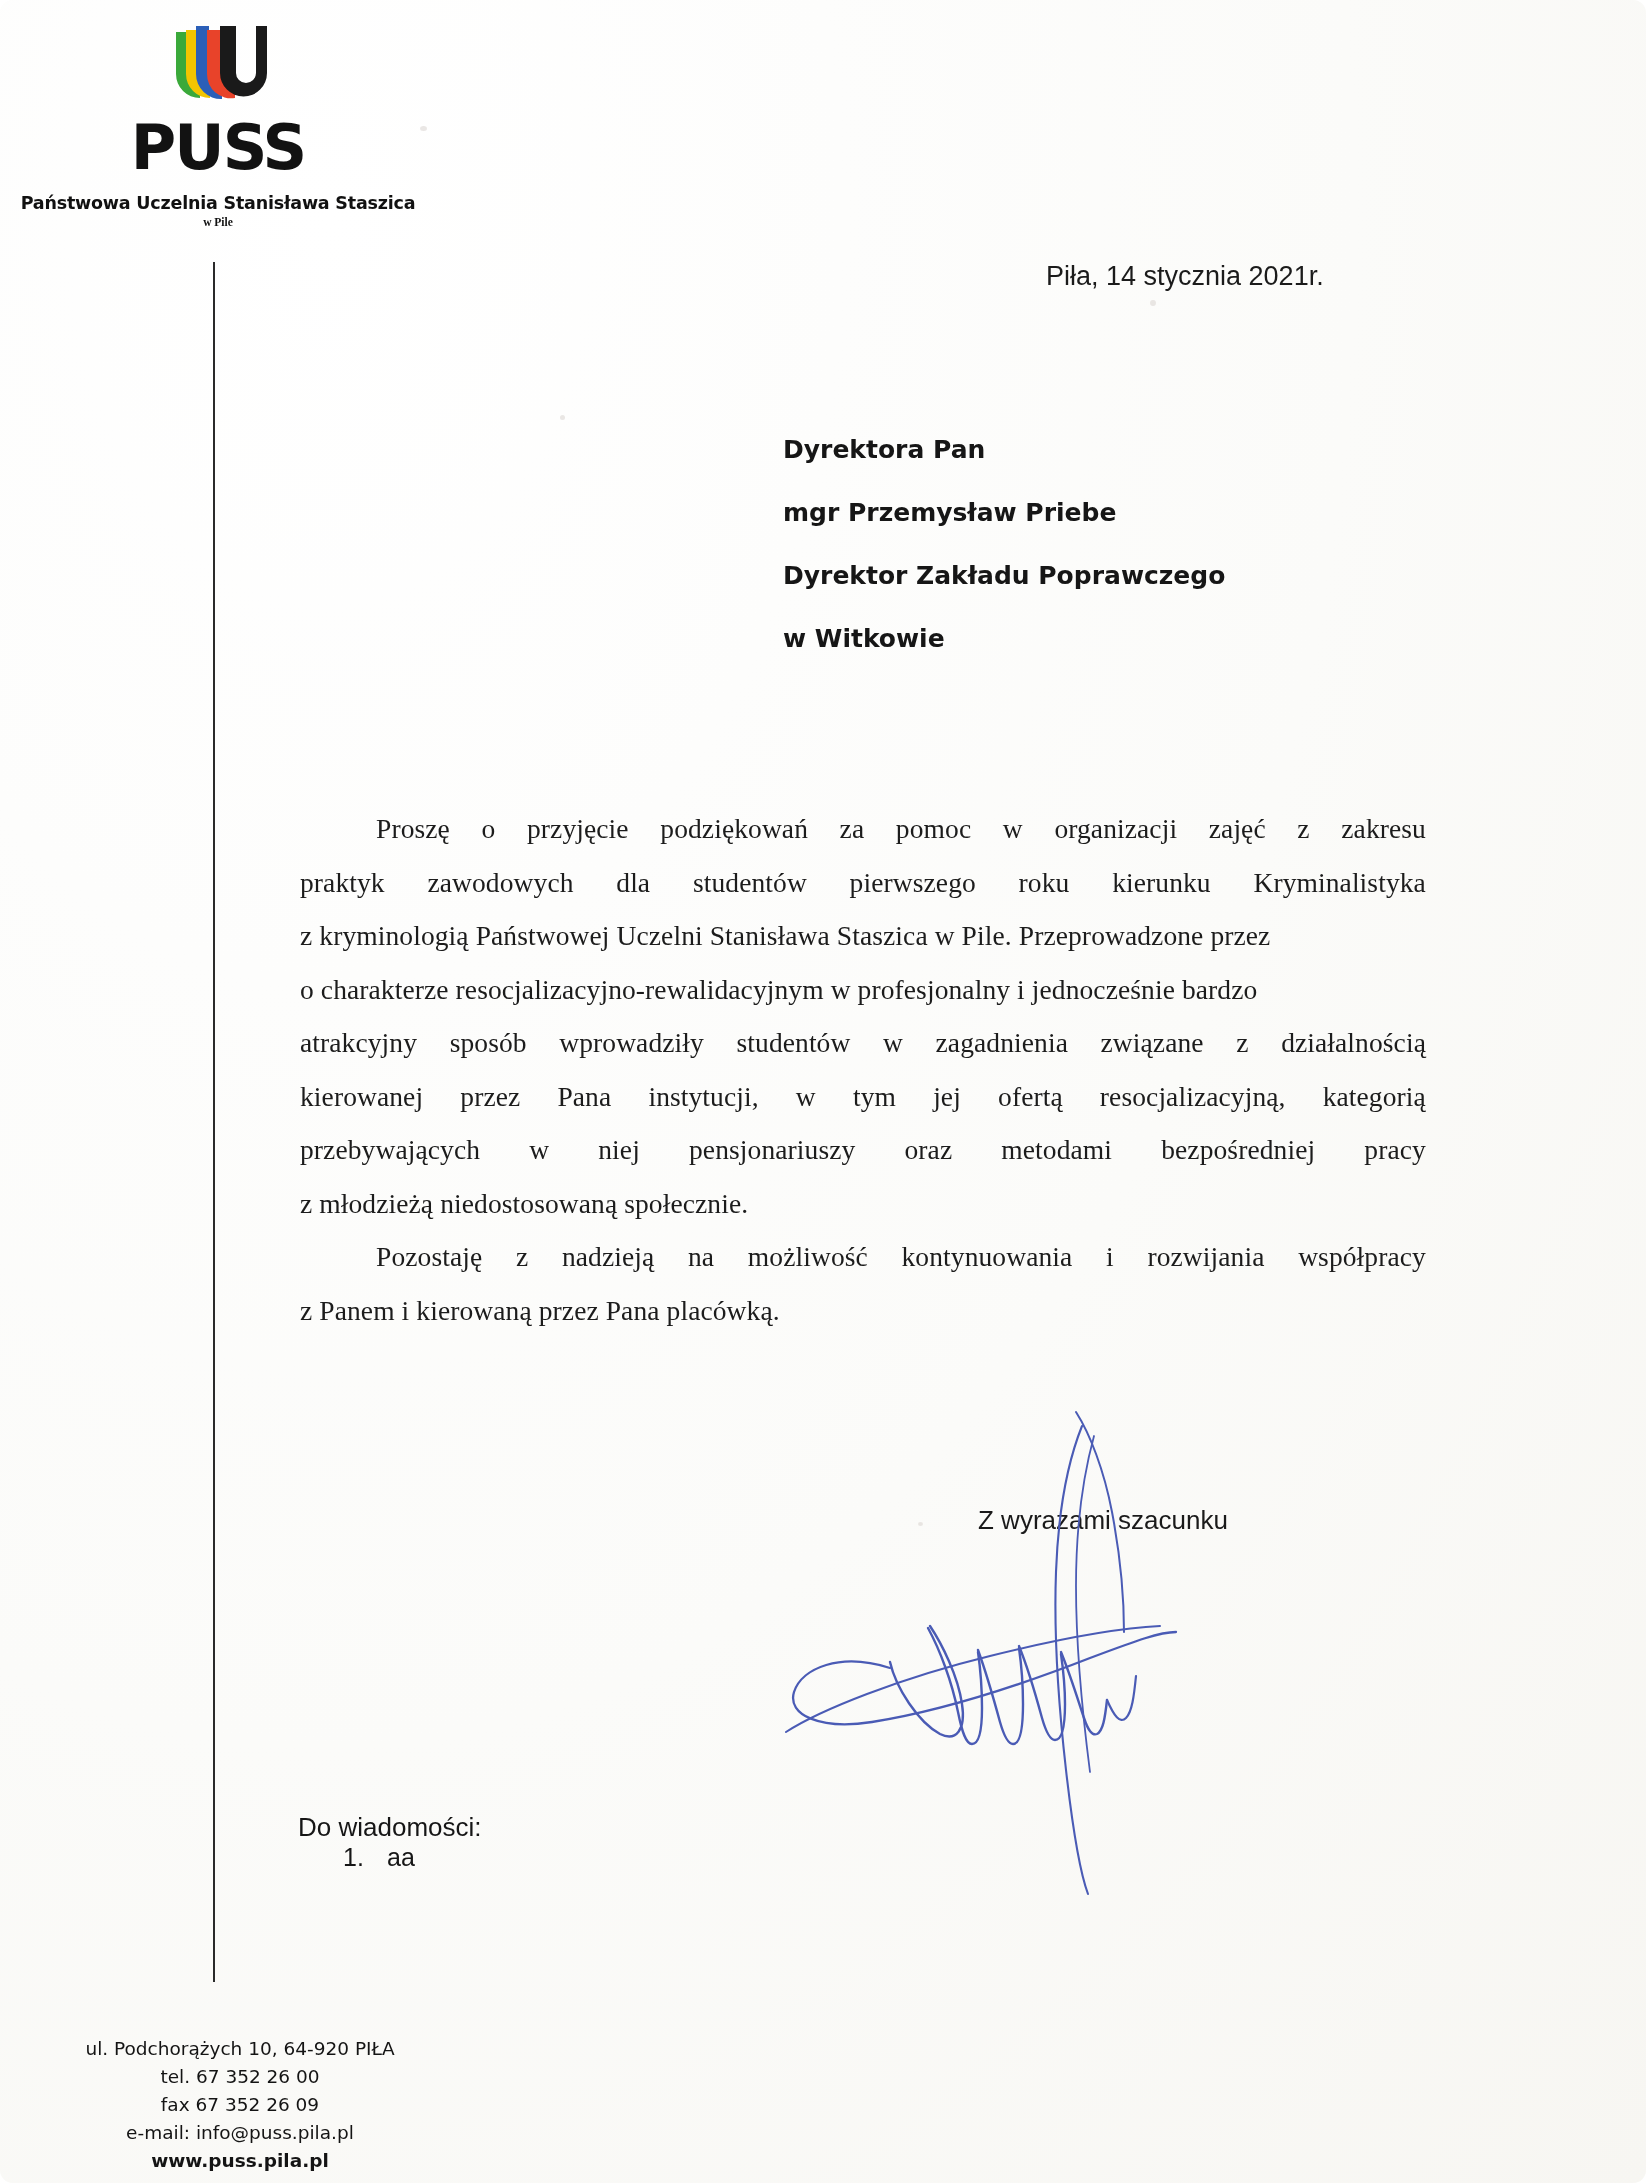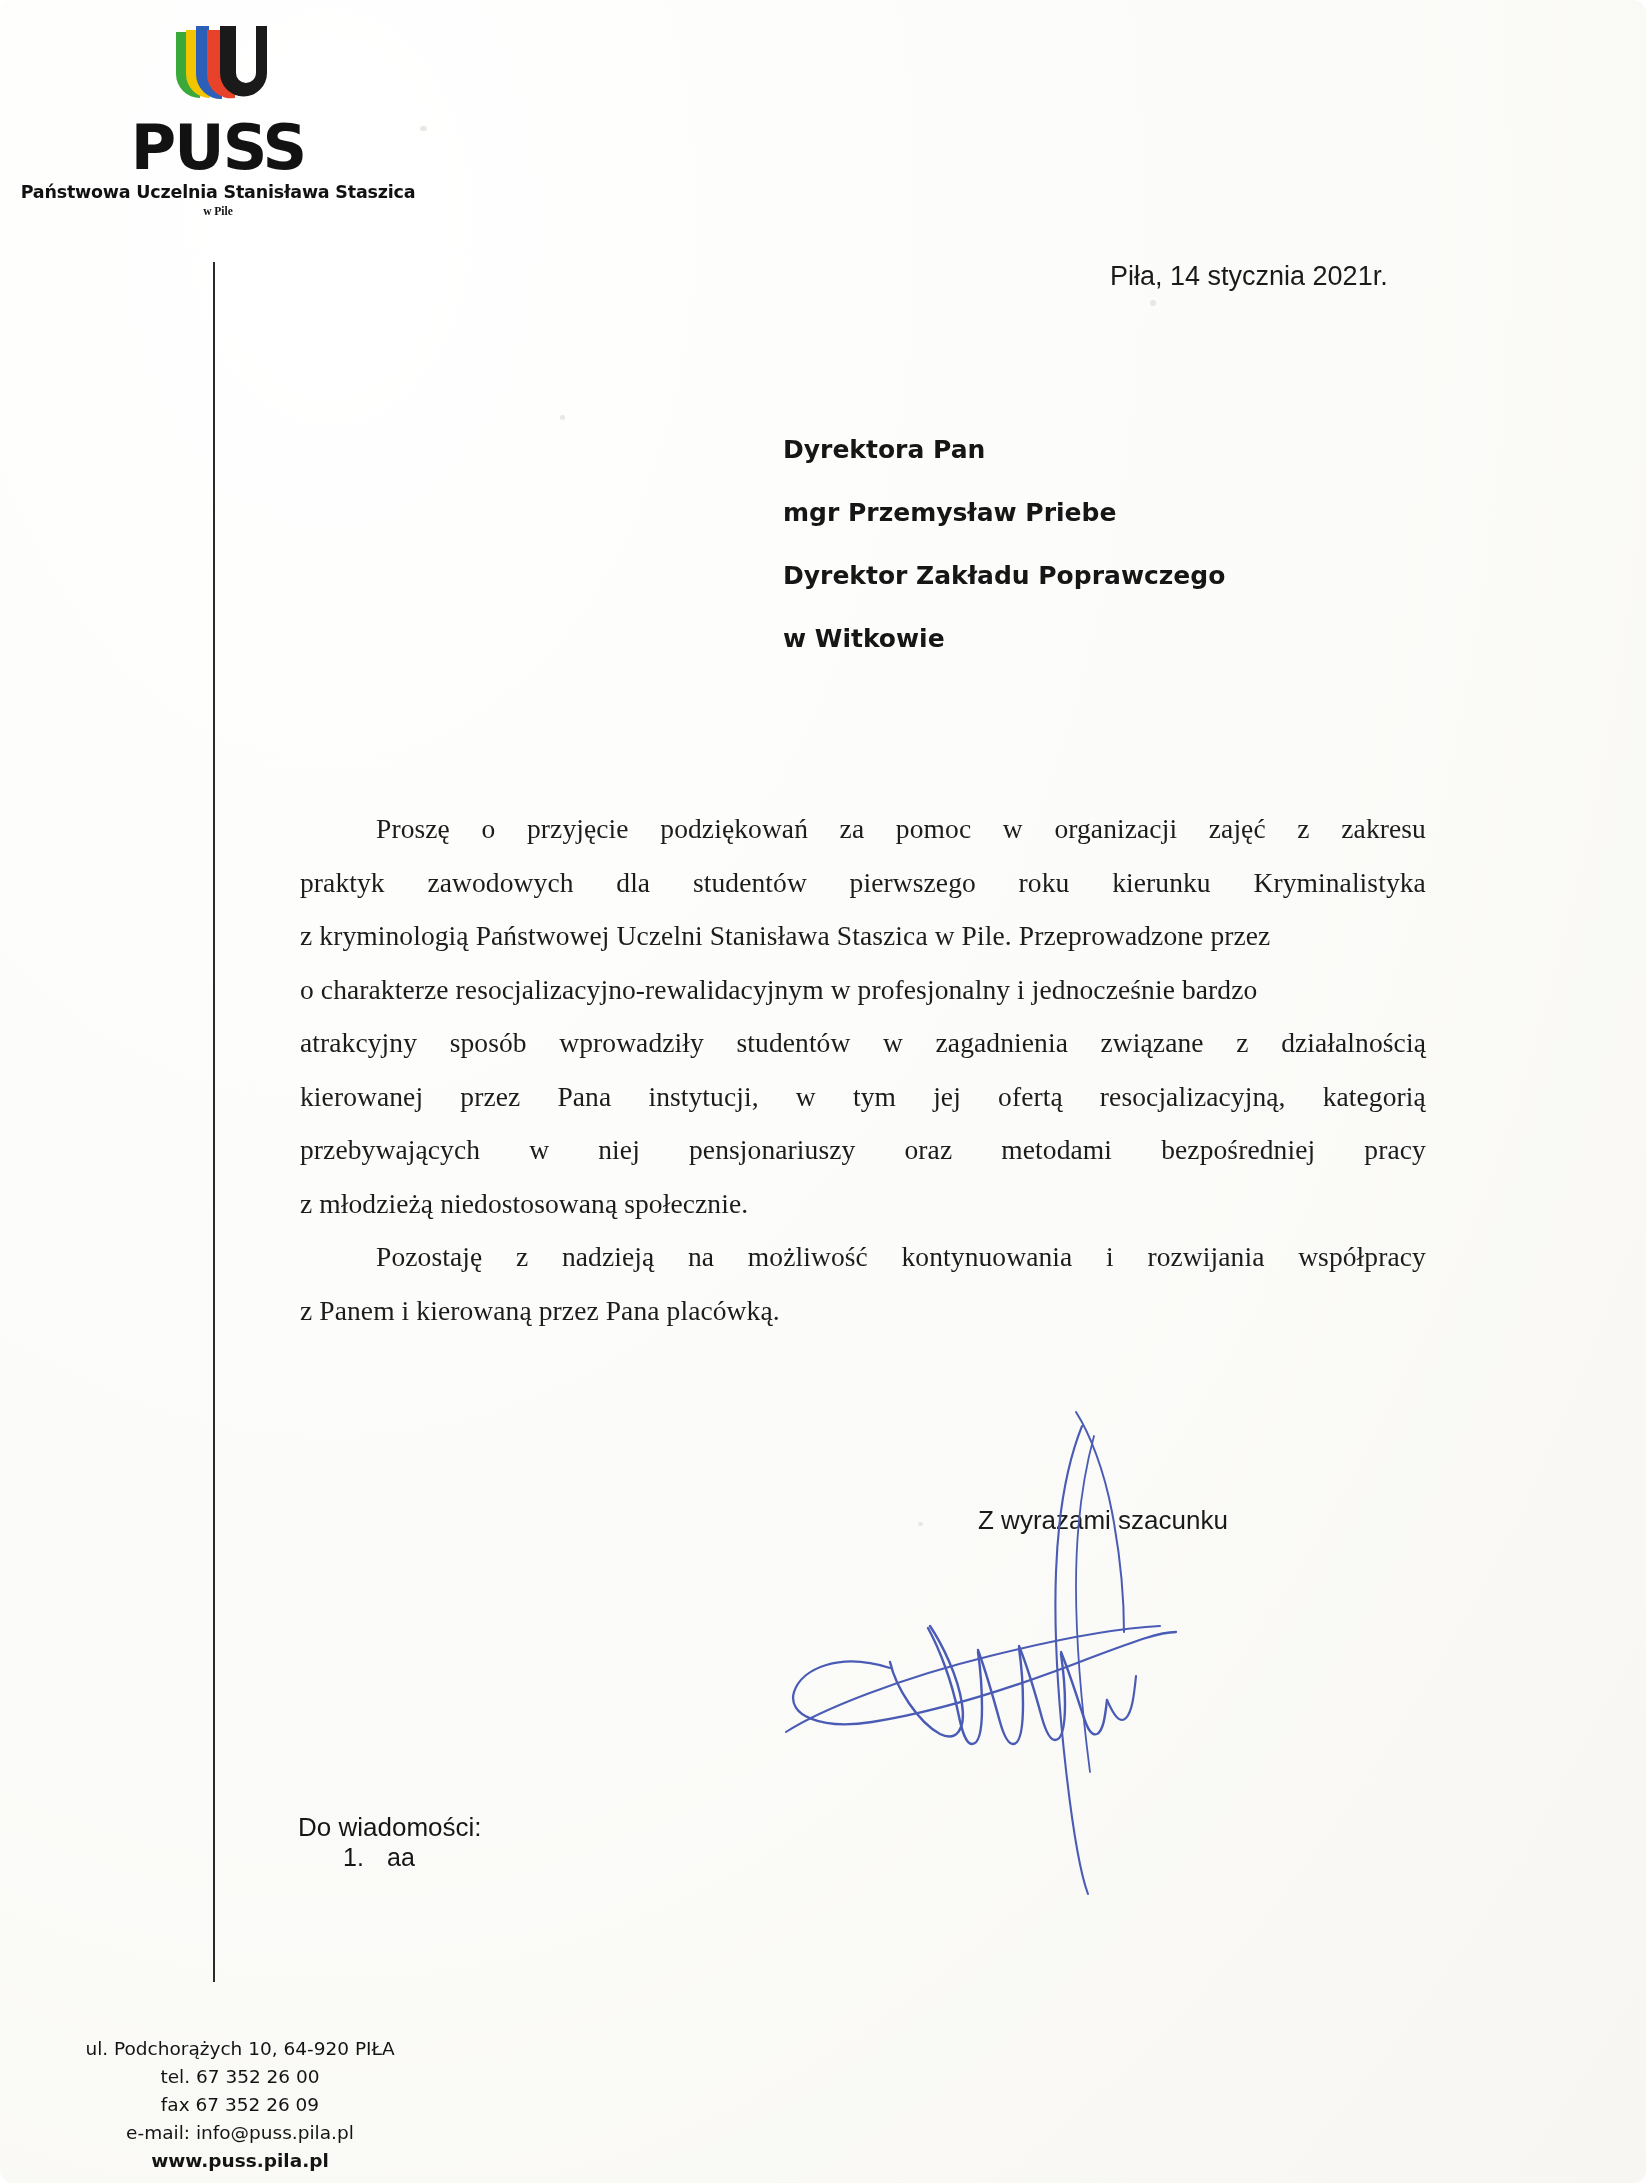--- a/index.html
+++ b/index.html
@@ -49,21 +49,21 @@
     letter-spacing: -2px;
     color: #121212;
     line-height: 0.92;
     margin-top: -2px;
   }
   .logo-sub {
     font-family: "DejaVu Sans", sans-serif;
     font-weight: 700;
     font-size: 17.5px;
     color: #111;
-    margin-top: 6px;
+    margin-top: 17px;
     letter-spacing: -0.2px;
     white-space: nowrap;
   }
   .logo-sub2 {
     font-family: Liberation Serif, serif;
     font-weight: 700;
     font-size: 11.5px;
     color: #111;
     margin-top: 3px;
   }
@@ -74,21 +74,21 @@
     left: 213px;
     top: 262px;
     width: 2px;
     height: 1720px;
     background: #2a2a2a;
   }
 
   
   .date-line {
     position: absolute;
-    left: 1110px;
+    left: 1046px;
     top: 261px;
     font-size: 27px;
     color: #1b1b1b;
     font-family: "Liberation Sans", sans-serif;
     white-space: nowrap;
   }
 
   .addressee {
     position: absolute;
     left: 783px;

